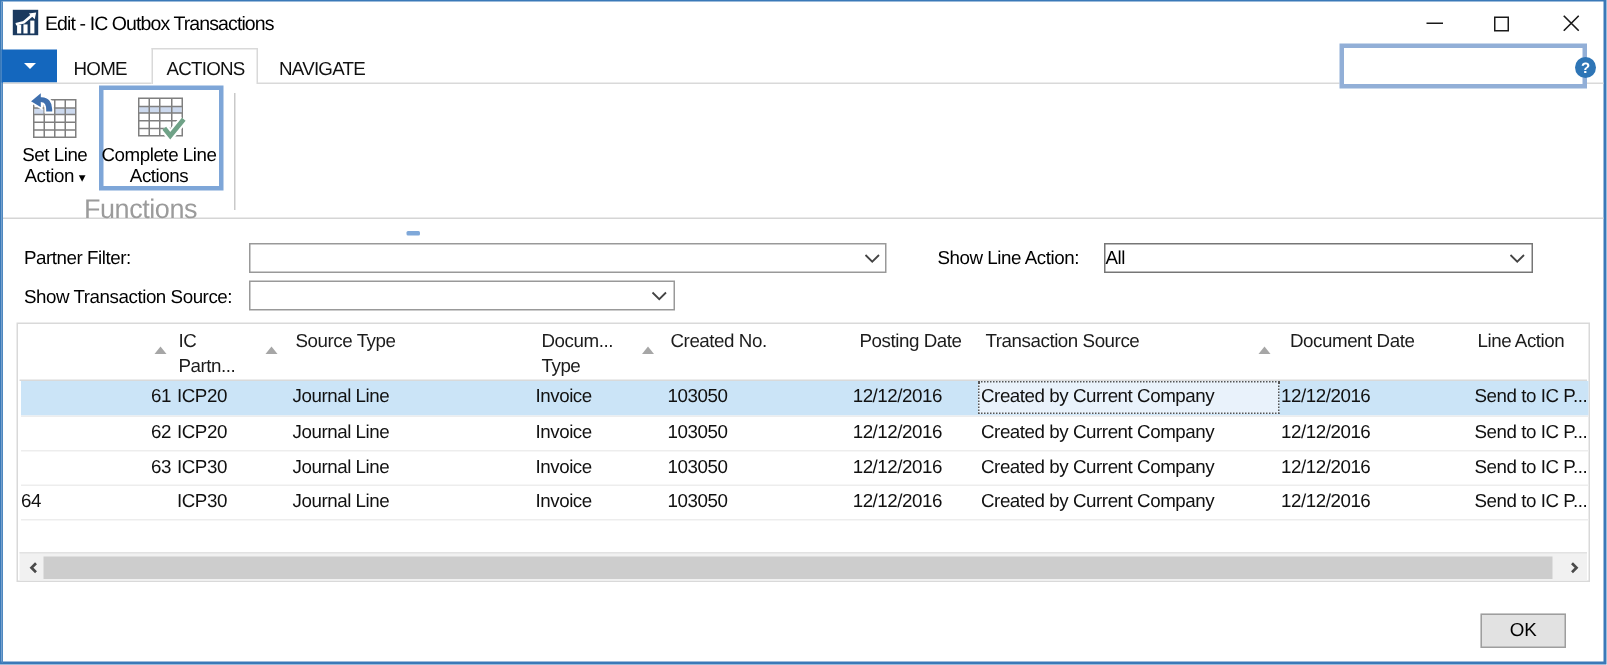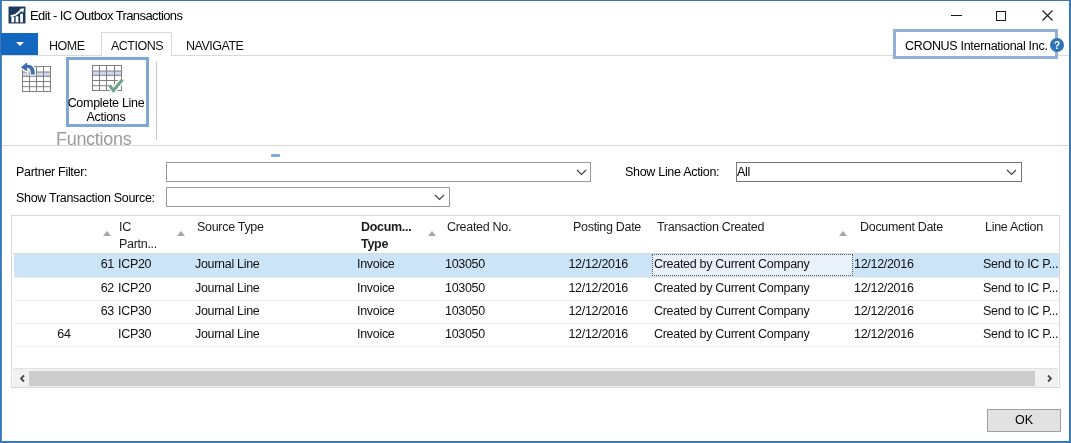--- a/index.html
+++ b/index.html
@@ -50,38 +50,38 @@
 
   <div class="abs" style="left:0px; top:31.5px; width:37px; height:22px; background:#1467BE;"></div>
   <div class="abs" style="left:15px; top:40.5px; width:0; height:0; border-left:4px solid transparent; border-right:4px solid transparent; border-top:4.5px solid #fff;"></div>
   <div class="abs" style="left:1px; top:54px; width:1067px; height:1px; background:#D9D9D9;"></div>
   <div class="tabtxt abs" style="left:48px; top:38px;">HOME</div>
   <div class="abs" style="left:100px; top:30.5px; width:71px; height:24px; background:#fff; border:1px solid #D9D9D9; border-bottom:none;"></div>
   <div class="tabtxt abs" style="left:110px; top:38px;">ACTIONS</div>
   <div class="tabtxt abs" style="left:185px; top:38px;text-align:right;">NAVIGATE</div>
 
   <div class="abs" style="left:892px; top:27.5px; width:165px; height:30px; border:3px solid #92AFD7; background:#fff;"></div>
-  <div class="abs" style="left:904px; top:38px; font-size:12.5px; letter-spacing:-0.3px;">CRONUS International Inc.</div>
   <svg class="abs" style="left:1049px; top:37px;" width="14" height="14" viewBox="0 0 14 14">
     <circle cx="7" cy="7" r="7" fill="#2E75B6"></circle>
     <text x="7" y="10.5" font-size="10" font-weight="bold" fill="#fff" text-anchor="middle" font-family="Liberation Sans">?</text>
   </svg>
 
   <div class="abs" style="left:1px; top:144px; width:1067px; height:1px; background:#D5D5D5;"></div>
 
   <div class="abs" style="left:65px; top:56px; width:83px; height:70px; border:3px solid #7EA6D8; background:#fff;"></div>
 
   <svg class="abs" style="left:18px; top:59px;" width="34" height="33" viewBox="0 0 34 33">
     <g>
       <rect x="3.5" y="6.5" width="28" height="25" fill="#fff" stroke="#7f7f7f"></rect>
       <rect x="4" y="12" width="27" height="4.3" fill="#CCD9EE"></rect>
       <path d="M3.5 12 H31.5 M3.5 16.3 H31.5 M3.5 21.5 H31.5 M3.5 26.7 H31.5 M10.5 6.5 V31.5 M17.5 6.5 V31.5 M24.5 6.5 V31.5" stroke="#7f7f7f" stroke-width="1" fill="none"></path>
     </g>
     <path d="M0.8 7.6 L8.8 0.8 L8.8 4.2 C13.8 4.4 16.4 8 16.4 12.8 L16.4 15 L11.2 15 L11.2 13.2 C11.2 10.3 10.2 8.8 8.8 8.7 L8.8 12.5 Z" fill="#3E6FAE" stroke="#fff" stroke-width="1.2"></path>
   </svg>
+  <div class="btntxt abs" style="left:-2px; top:96px; width:75px;">Set Line<br>Action <span style="font-size:9px;">▾</span></div>
 
   <svg class="abs" style="left:90px; top:63px;" width="35" height="31" viewBox="0 0 35 31">
     <g>
       <rect x="1.5" y="1.5" width="29" height="25" fill="#fff" stroke="#7f7f7f"></rect>
       <rect x="2" y="7" width="28" height="4.3" fill="#CCD9EE"></rect>
       <path d="M1.5 7 H30.5 M1.5 11.3 H30.5 M1.5 16.5 H30.5 M1.5 21.7 H30.5 M8.5 1.5 V26.5 M15.5 1.5 V26.5 M23.5 1.5 V26.5" stroke="#7f7f7f" stroke-width="1" fill="none"></path>
     </g>
     <path d="M18.5 21.5 L22.5 26.5 L31.5 15.5" stroke="#fff" stroke-width="6" fill="none"></path>
     <path d="M18.5 21.5 L22.5 26.5 L31.5 15.5" stroke="#6FA287" stroke-width="3.2" fill="none"></path>
   </svg>
@@ -107,25 +107,25 @@
       <path d="M1 1 L5.5 5.5 L10 1" stroke="#444" stroke-width="1.2" fill="none"></path>
     </svg>
 
   <div class="abs" style="left:10px; top:214px; width:1049px; height:173px; border:1px solid #D9D9D9; background:#fff;">
 
     <div class="abs" style="left:1px; top:0; right:1px; height:35px; background:#fff;"></div>
     <div class="sort" style="left:91px; top:16px;"></div>
     <div class="hdr" style="left:107px; top:3px;">IC<br>Partn...</div>
     <div class="sort" style="left:165px; top:16px;"></div>
     <div class="hdr" style="left:185px; top:3px;">Source Type</div>
-    <div class="hdr" style="left:349px; top:3px;font-weight:bold;">Docum...<br>Type</div>
+    <div class="hdr" style="left:349px; top:3px;">Docum...<br>Type</div>
     <div class="sort" style="left:416px; top:16px;"></div>
     <div class="hdr" style="left:435px; top:3px;">Created No.</div>
     <div class="hdr" style="left:561px; top:3px;">Posting Date</div>
-    <div class="hdr" style="left:645px; top:3px;">Transaction Created</div>
+    <div class="hdr" style="left:645px; top:3px;">Transaction Source</div>
     <div class="sort" style="left:827px; top:16px;"></div>
     <div class="hdr" style="left:848px; top:3px;">Document Date</div>
     <div class="hdr" style="left:973px; top:3px;">Line Action</div>
     <div class="abs" style="left:1px; top:37px; right:1px; height:1px; background:#D9D9D9;"></div>
 
     <div class="row" style="top:38px; background:#CBE4F7;">
       <div class="cell" style="left:0; width:100px; text-align:right;">61</div>
       <div class="cell" style="left:104px;">ICP20</div>
       <div class="cell" style="left:181px;">Journal Line</div>
       <div class="cell" style="left:343px;">Invoice</div>
@@ -155,21 +155,21 @@
       <div class="cell" style="left:181px;">Journal Line</div>
       <div class="cell" style="left:343px;">Invoice</div>
       <div class="cell" style="left:431px;">103050</div>
       <div class="cell" style="left:519px; width:95px; text-align:right;">12/12/2016</div>
       <div class="cell" style="left:640px;">Created by Current Company</div>
       <div class="cell" style="left:840px;">12/12/2016</div>
       <div class="cell" style="left:969px;">Send to IC P...</div>
     </div>
     <div class="sep" style="top:107px;"></div>
     <div class="row" style="top:108px; height:22px;">
-      <div class="cell" style="left:0; width:100px; text-align:center;">64</div>
+      <div class="cell" style="left:0; width:100px; text-align:left;">64</div>
       <div class="cell" style="left:104px;">ICP30</div>
       <div class="cell" style="left:181px;">Journal Line</div>
       <div class="cell" style="left:343px;">Invoice</div>
       <div class="cell" style="left:431px;">103050</div>
       <div class="cell" style="left:519px; width:95px; text-align:right;">12/12/2016</div>
       <div class="cell" style="left:640px;">Created by Current Company</div>
       <div class="cell" style="left:840px;">12/12/2016</div>
       <div class="cell" style="left:969px;">Send to IC P...</div>
     </div>
     <div class="sep" style="top:130px;"></div>
@@ -178,15 +178,15 @@
       <svg class="abs" style="left:6px; top:5px;" width="7" height="9" viewBox="0 0 7 9">
           <path d="M5 1.5 L2 4.5 L5 7.5" stroke="#4A4A4A" stroke-width="1.8" fill="none"></path>
         </svg>
       <div class="abs" style="left:16px; top:2px; width:1006px; height:15px; background:#CDCDCD;"></div>
       <svg class="abs" style="right:5px; top:5px;" width="7" height="9" viewBox="0 0 7 9">
           <path d="M2 1.5 L5 4.5 L2 7.5" stroke="#4A4A4A" stroke-width="1.8" fill="none"></path>
         </svg>
     </div>
   </div>
 
-  <div class="abs" style="left:986px; top:408px; width:74px; height:23px; background:#E2E2E2; border:1px solid #9E9E9E; text-align:center; font-size:12.5px; line-height:21px;">OK</div>
+  <div class="abs" style="left:986px; top:408px; width:57px; height:23px; background:#E2E2E2; border:1px solid #9E9E9E; text-align:center; font-size:12.5px; line-height:21px;">OK</div>
 
 </div>
 
 </body></html>

